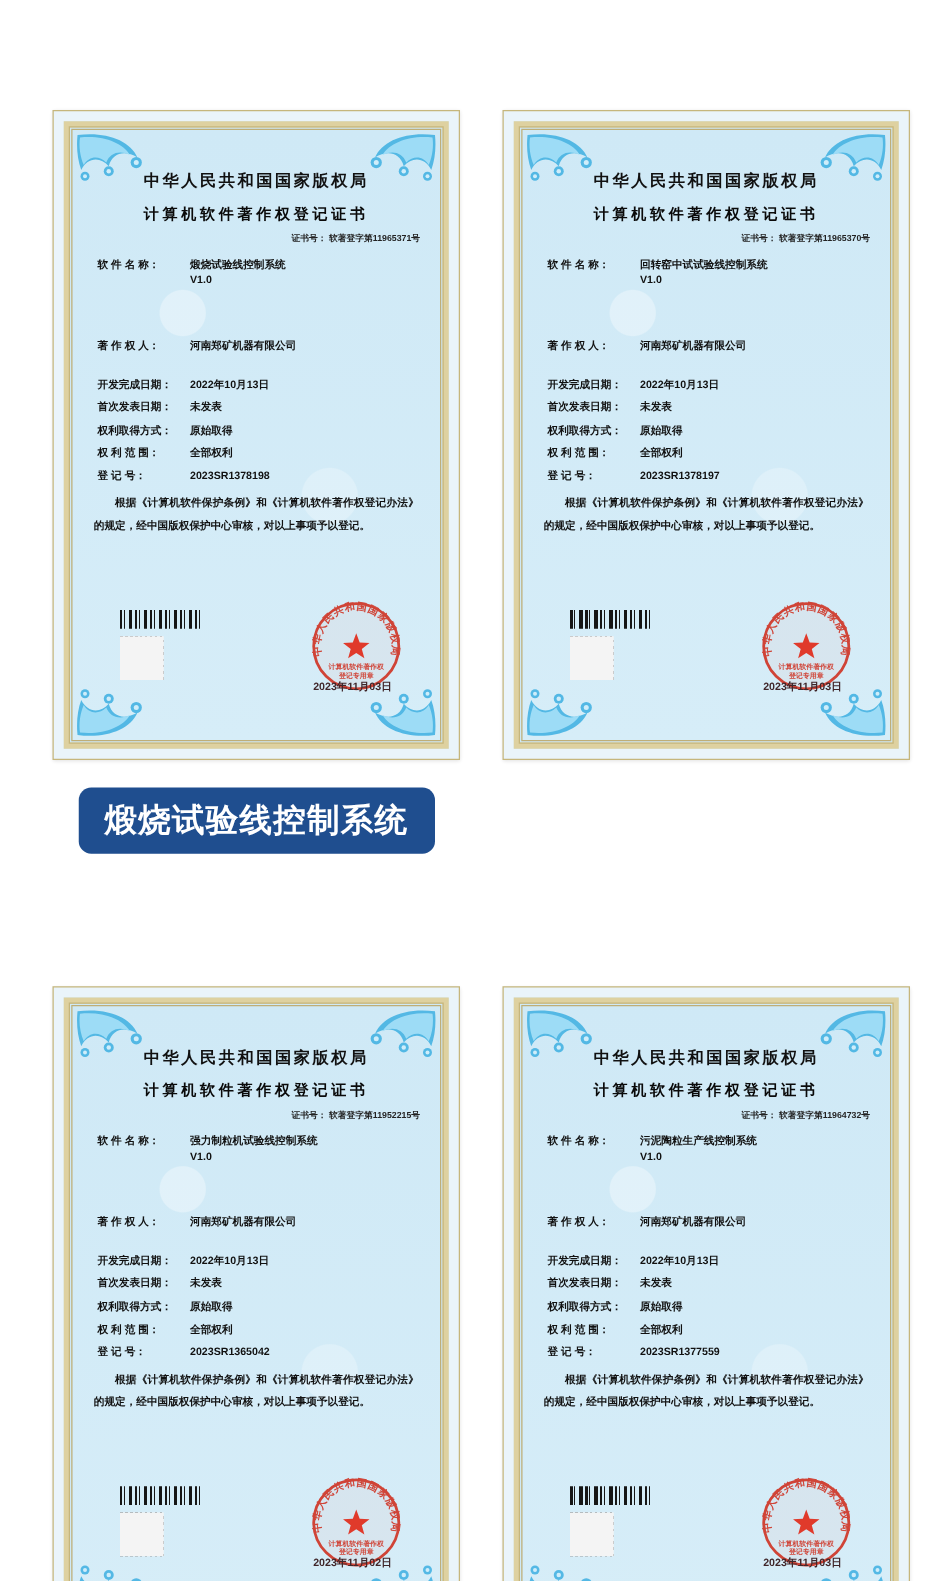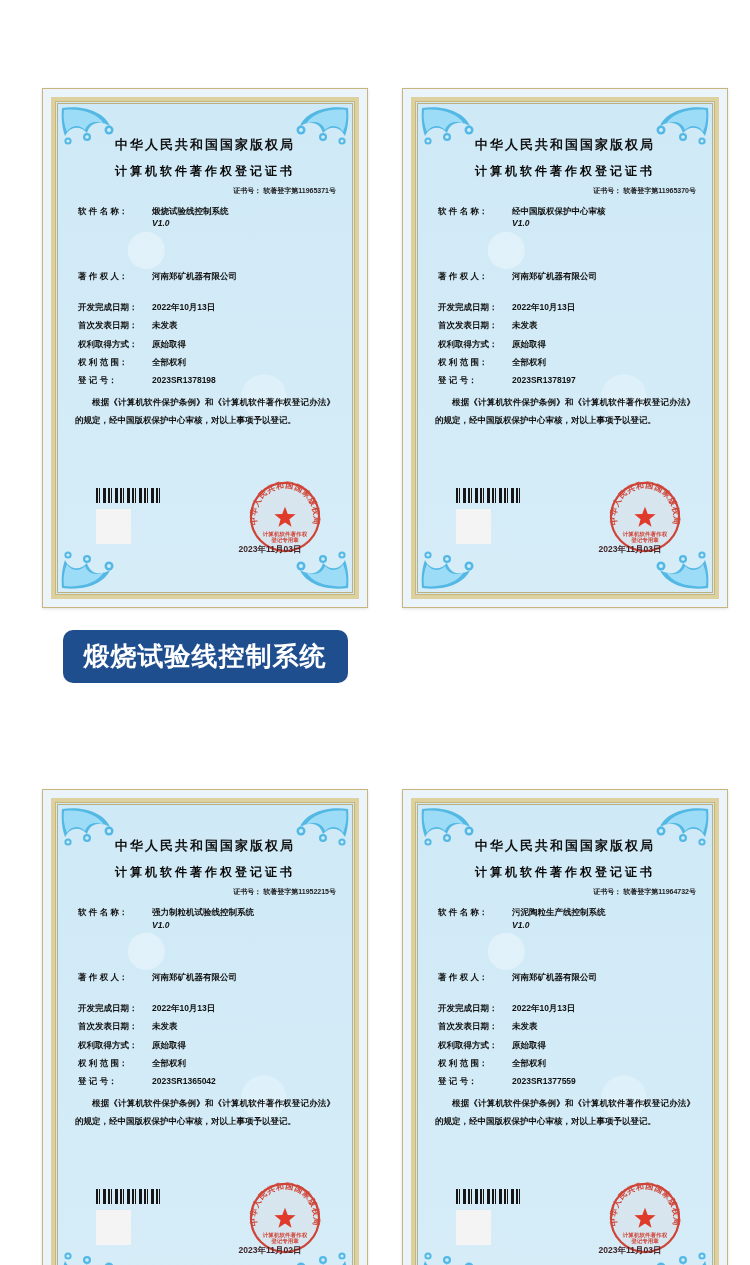--- a/index.html
+++ b/index.html
@@ -58,21 +58,21 @@
     letter-spacing:3px;
   }
   .cert-no-line {
     margin-top:6px; padding-right:16px;
     text-align:right; font-size:7px; font-weight:bold; color:#222;
   }
   .cert-fields { margin-top:9px; padding:0 0 0 20px; }
   .field-row { display:flex; font-size:8.5px; font-weight:bold; color:#111; margin-bottom:6px; line-height:1.45; }
   .field-row .flabel { width:74px; flex:0 0 74px; }
   .field-row .fval { }
-  .field-row .fval .v2 { display:block;font-style:italic; }
+  .field-row .fval .v2 { display:block; }
   .field-row.sp1 { margin-bottom:13px; }
   .field-row.sp2 { margin-bottom:19px;margin-top:40px; }
 
   .cert-statement {
     margin-top:5px; padding:0 17px;
     font-size:8.5px; font-weight:bold; color:#111;
     line-height:2.15; text-align:justify; text-indent:2em;
   }
 
   .cert-bottom { position:absolute; left:0; right:0; bottom:10px; height:96px; }
@@ -83,21 +83,21 @@
   .qrcode {
     position:absolute; left:38px; top:23px; width:35px; height:35px;
     background-color:#f4f4f4;
     background-image:
       repeating-linear-gradient(0deg,#1a1a1a 0 2px,transparent 2px 5px),
       repeating-linear-gradient(90deg,#1a1a1a 0 2px,transparent 2px 4px);
     background-blend-mode:lighten;
   }
   .seal { position:absolute; right:30px; top:-6px; width:74px; height:74px; }
   .seal-date {
-    position:absolute; right:34px; top:58px; width:96px;
+    position:absolute; right:22px; top:58px; width:96px;
     text-align:center; font-size:8.5px; font-weight:bold; color:#40262a;
   }
 
   
   .caption {
     margin-top:22px;
     background:#1f4e8f;
     color:#ffffff;
     font-size:26px; font-weight:bold;
     letter-spacing:1px;
@@ -269,21 +269,21 @@
             <circle cx="8" cy="35" r="1.6" fill="#cfeefb"></circle>
           </svg>
 
           <div class="cert-authority">中华人民共和国国家版权局</div>
           <div class="cert-title">计算机软件著作权登记证书</div>
           <div class="cert-no-line">证书号：  软著登字第11965370号</div>
 
           <div class="cert-fields">
   <div class="field-row sp1">
     <span class="flabel">软 件 名 称：</span>
-    <span class="fval"><span class="v1">经中国版权保护中心审核</span><span class="v2">V1.0</span></span>
+    <span class="fval"><span class="v1">回转窑中试试验线控制系统</span><span class="v2">V1.0</span></span>
   </div>
 
   <div class="field-row sp2">
     <span class="flabel">著 作 权 人：</span>
     <span class="fval"><span class="v1">河南郑矿机器有限公司</span></span>
   </div>
 
   <div class="field-row">
     <span class="flabel">开发完成日期：</span>
     <span class="fval"><span class="v1">2022年10月13日</span></span>

